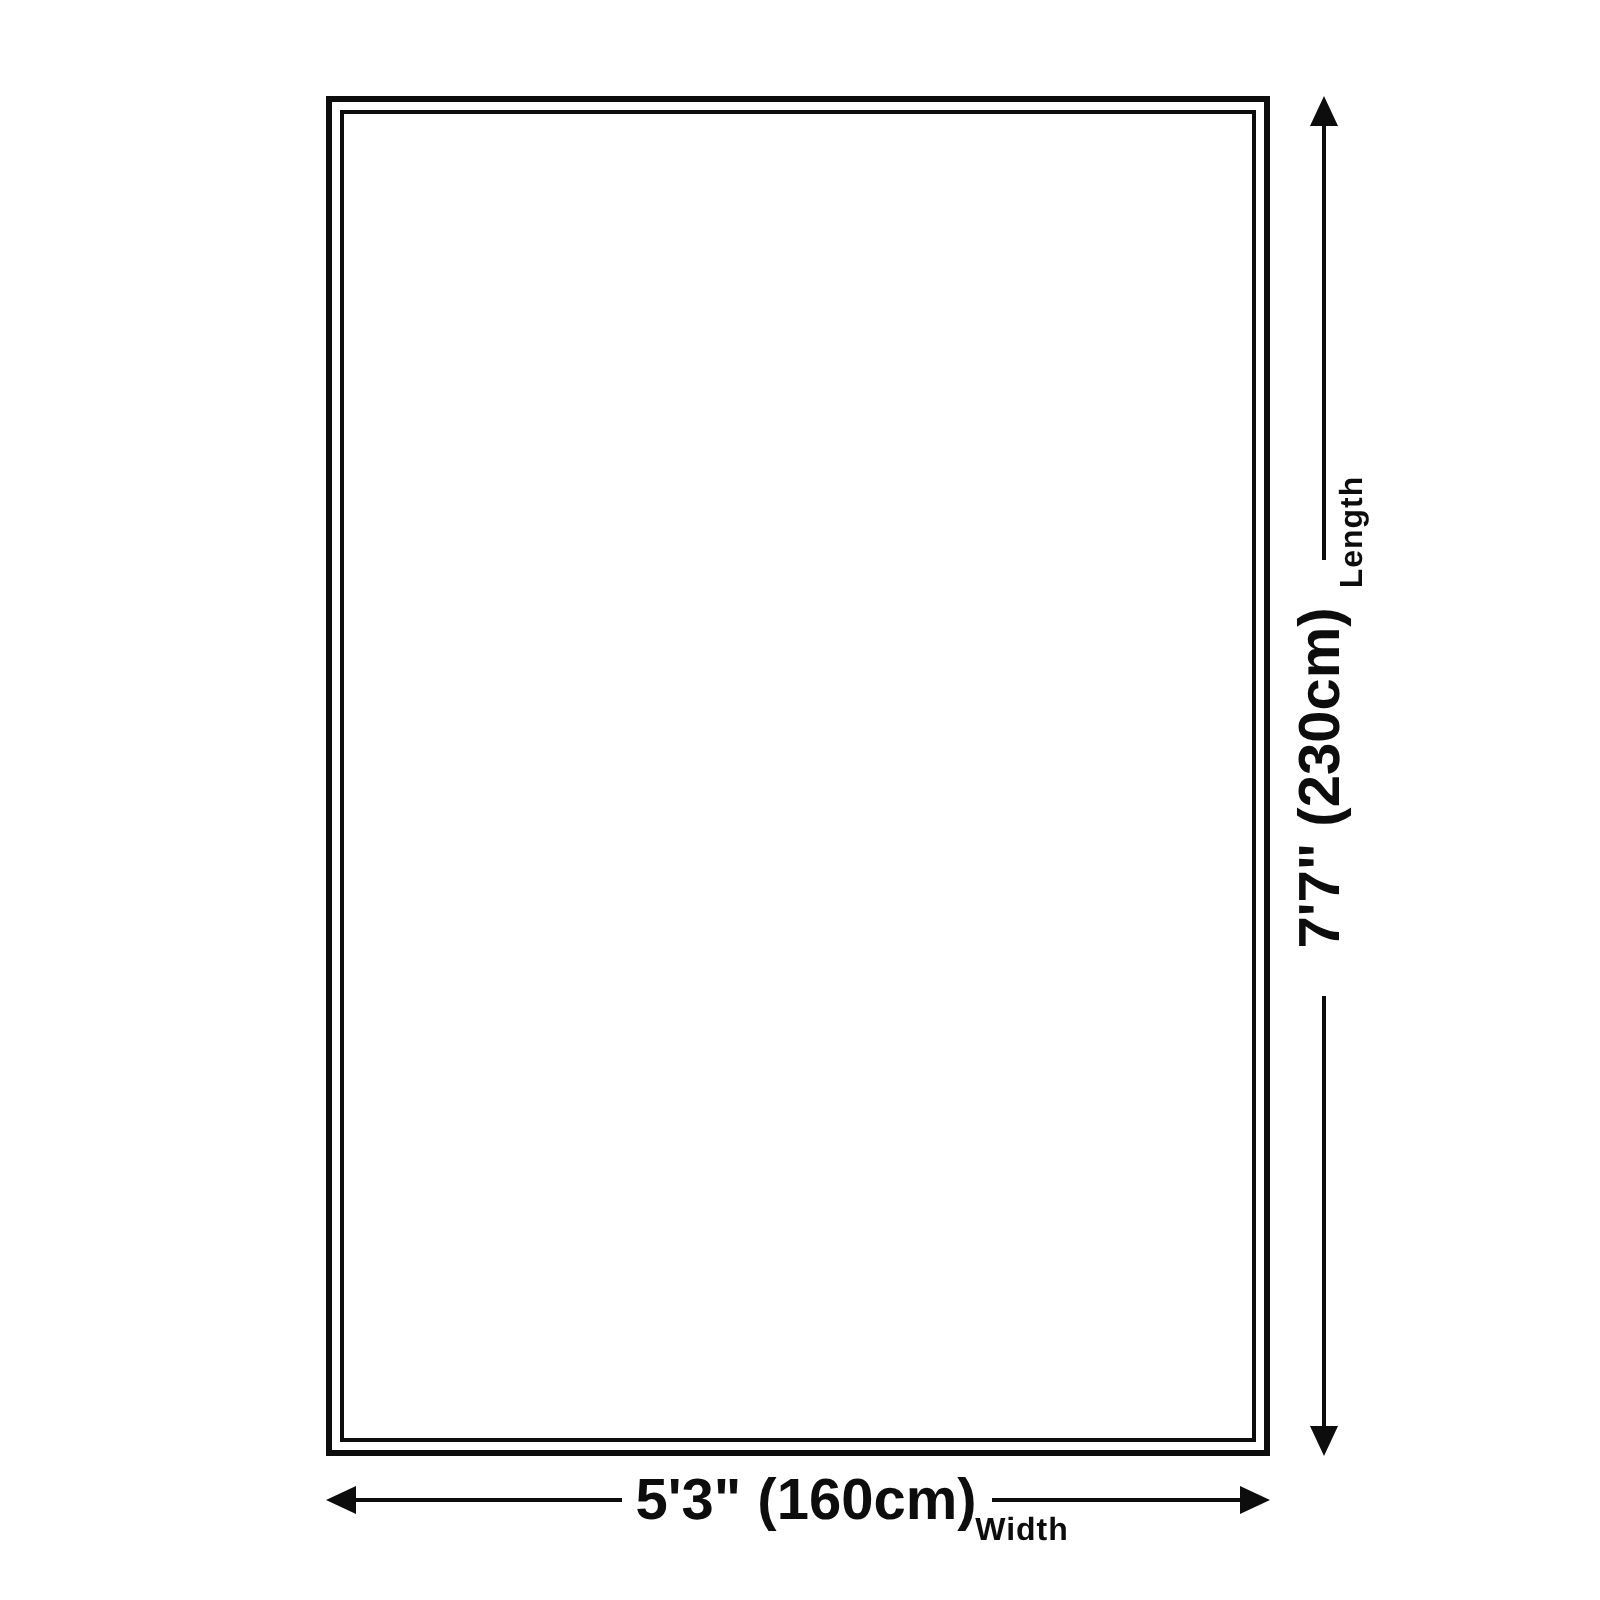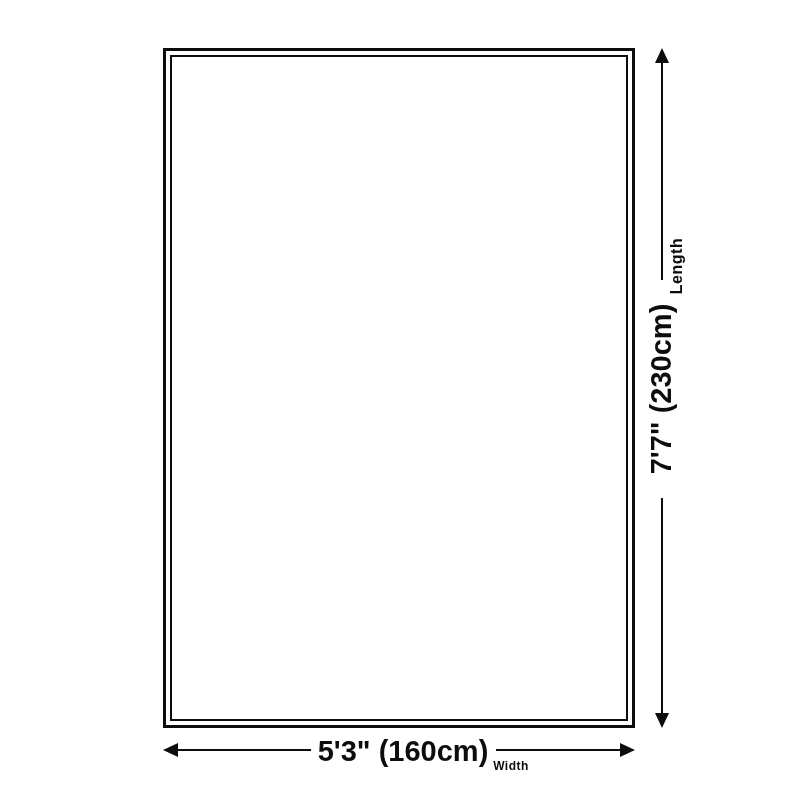--- a/index.html
+++ b/index.html
@@ -94,21 +94,21 @@
     letter-spacing: 0.5px;
   }
   .width-value {
     left: 403px; top: 751px;
     transform: translate(-50%, -50%);
     font-size: 29px;
   }
   .width-label {
     left: 511px; top: 766px;
     transform: translate(-50%, -50%);
-    font-size: 12px;
+    font-size: 16px;
     letter-spacing: 0.5px;
     text-align: right;
   }
 </style>
 </head>
 <body>
 
 <div id="canvas">
 
   <div class="rug-outer">

